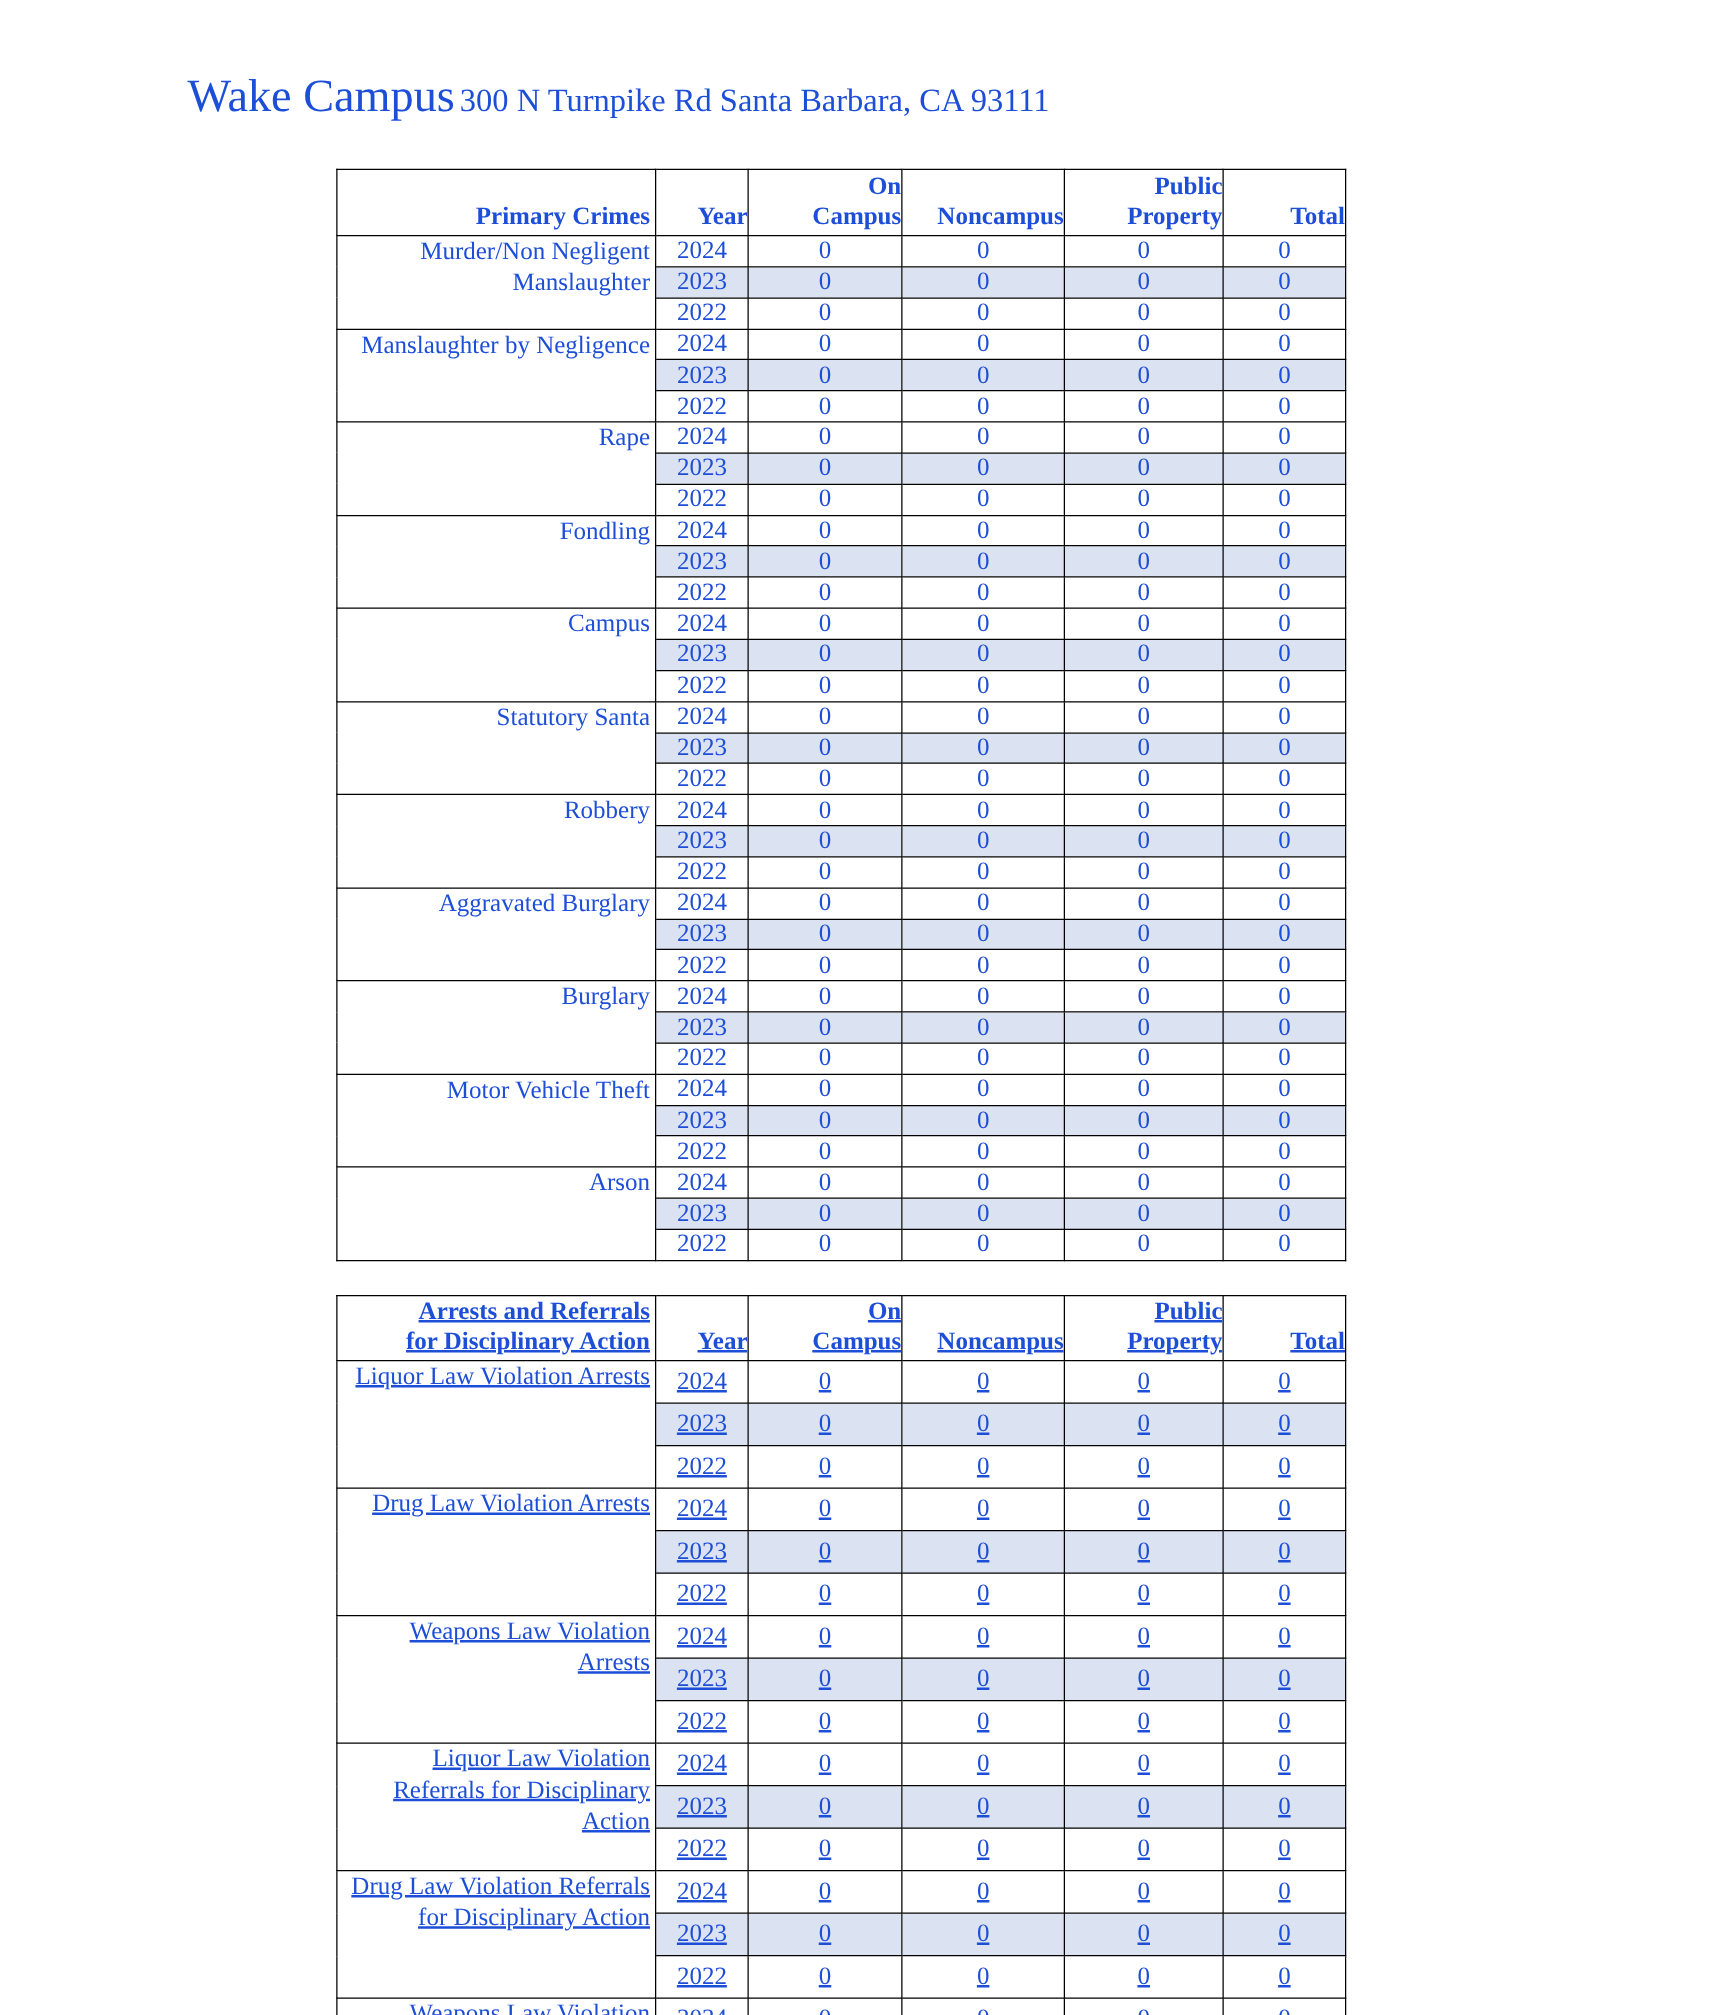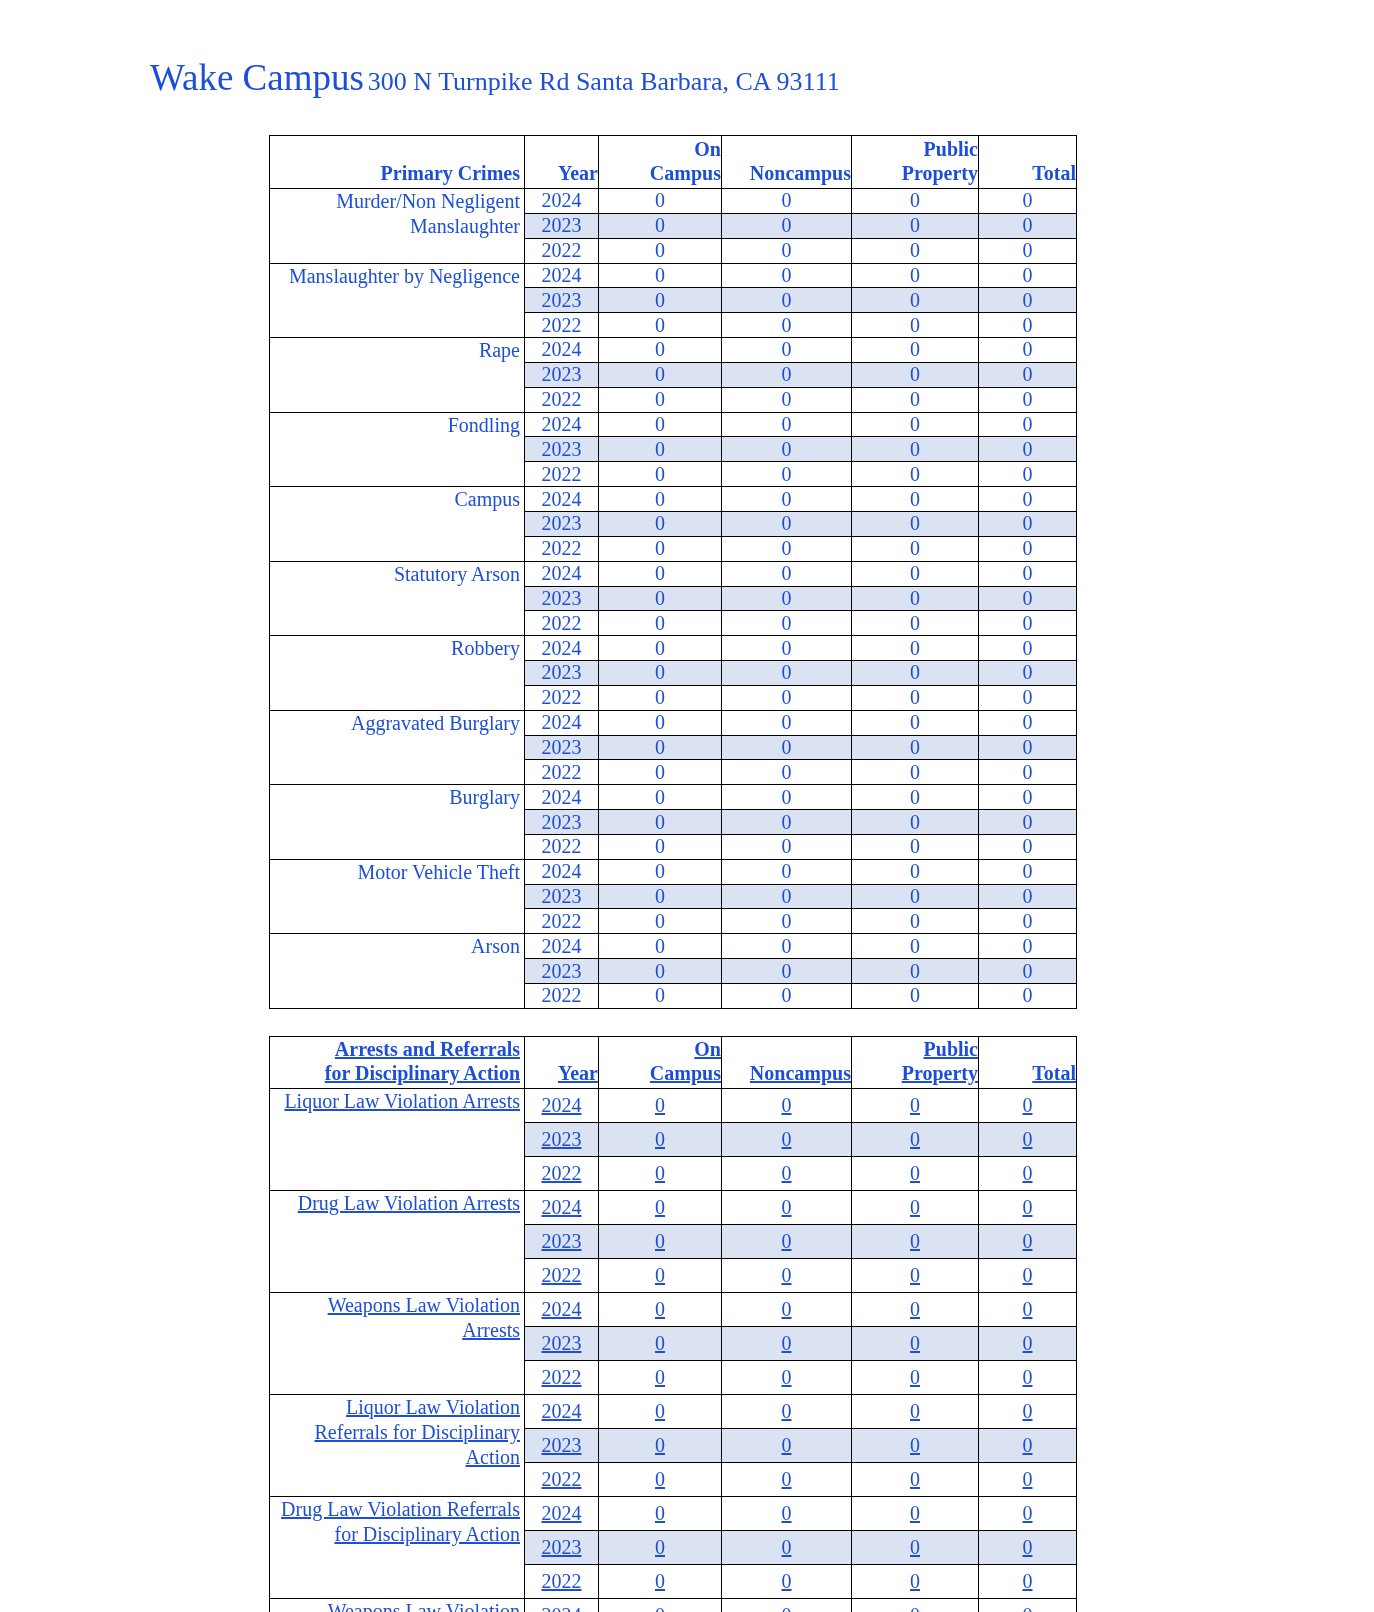--- a/index.html
+++ b/index.html
@@ -204,21 +204,21 @@
           <td class="val">0</td>
         </tr>
         <tr>
           <td class="yr">2022</td>
           <td class="val">0</td>
           <td class="val">0</td>
           <td class="val">0</td>
           <td class="val">0</td>
         </tr>
         <tr>
-          <td class="name" rowspan="3">Statutory Arson</td>
+          <td class="name" rowspan="3">Statutory Santa</td>
           <td class="yr">2024</td>
           <td class="val">0</td>
           <td class="val">0</td>
           <td class="val">0</td>
           <td class="val">0</td>
         </tr>
         <tr class="hl">
           <td class="yr">2023</td>
           <td class="val">0</td>
           <td class="val">0</td>

